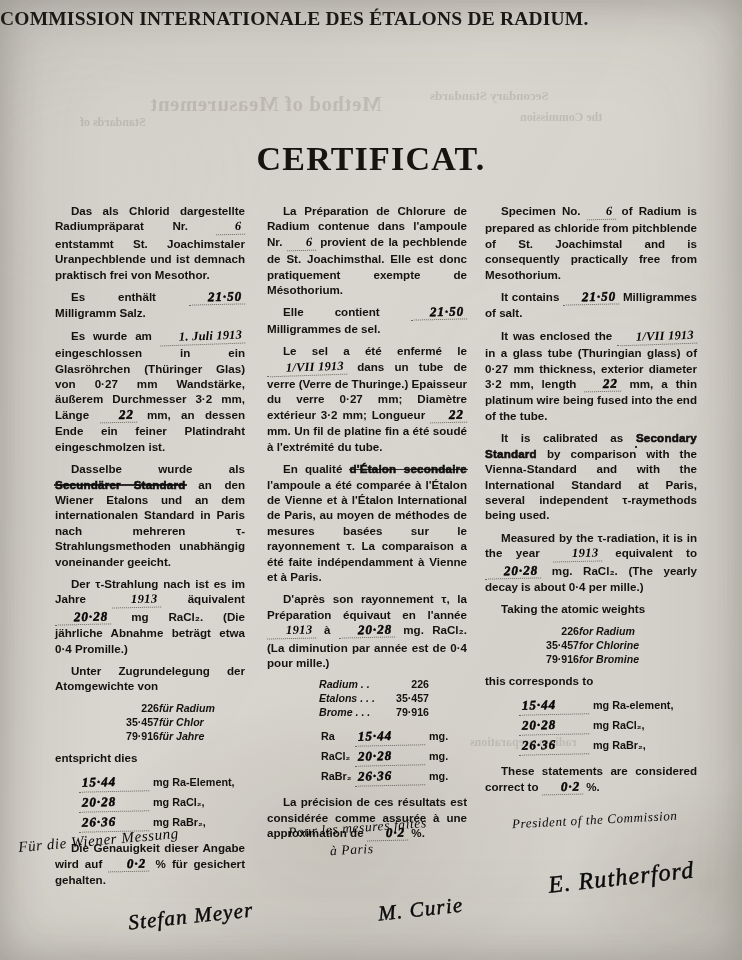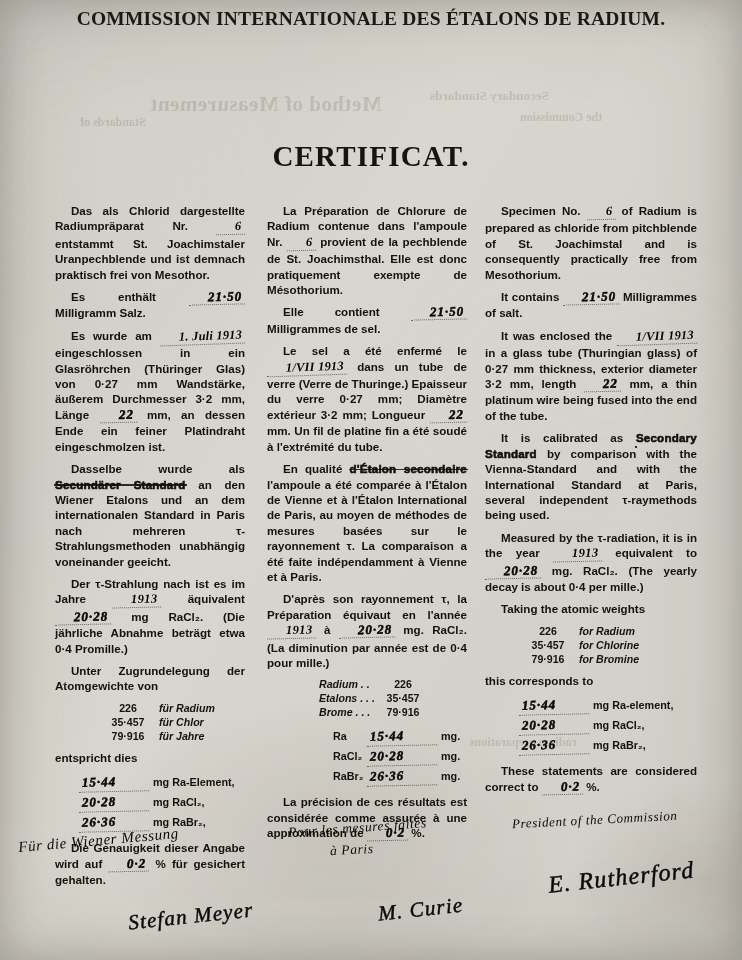--- a/index.html
+++ b/index.html
@@ -57,40 +57,39 @@
   .bleed.b2 { left: 430px; top: 88px; font-size: 13px; }
   .bleed.b3 { left: 470px; top: 735px; font-size: 12px; }
   .bleed.b4 { left: 80px;  top: 115px; font-size: 12px; }
   .bleed.b5 { left: 520px; top: 110px; font-size: 12px; }
 
   .header {
     position: absolute;
     top: 8px;
     left: 0;
     width: 742px;
-    text-align: center;
     z-index: 3;
   }
   .header-title {
     font-family: "Liberation Serif", serif;
     font-size: 19.5px;
     font-weight: 700;
     letter-spacing: 0.2px;
     color: #1a1714;
     text-transform: uppercase;
   }
 
   .cert-title {
     position: absolute;
     top: 140px;
     left: 0;
     width: 742px;
     text-align: center;
     font-family: "Liberation Serif", serif;
-    font-size: 29px;
+    font-size: 34px;
     font-weight: 700;
     letter-spacing: 1.2px;
     color: #17140f;
     z-index: 3;
   }
 
   .columns {
     position: absolute;
     top: 203px;
     left: 0;
@@ -156,37 +155,37 @@
   }
 
   
   .wtable {
     margin: 4px 0 7px 0;
     font-size: 10.6px;
     line-height: 14px;
     font-weight: 700;
   }
   .wrow { display: flex; }
-  .wrow .wnum { width: 62px; text-align: center; }
+  .wrow .wnum { width: 62px; text-align: right; }
   .wrow .wlab { flex: 1; font-style: italic; }
   .wtable.indent-de { padding-left: 42px; }
   .wtable.indent-fr { padding-left: 52px; }
   .wtable.indent-en { padding-left: 32px; }
   .wtable.indent-fr .wrow .wnum { width: 52px; }
   .wtable.indent-fr .wrow .wlab { width: 58px; flex: none; }
   .wtable.indent-fr .wrow { justify-content: flex-start; }
   .fr-wrow .wlab { width: 62px; }
 
   
   .rtable { margin: 4px 0 8px 0; font-size: 10.8px; line-height: 19px; font-weight: 700; }
   .rrow { display: flex; align-items: baseline; }
   .rtable.indent-de { padding-left: 24px; }
   .rtable.indent-fr { padding-left: 54px; }
   .rtable.indent-en { padding-left: 34px; }
-  .rrow .rlab { width: 34px; margin-left: 12px; }
+  .rrow .rlab { width: 34px; }
   .rrow .rval { min-width: 64px; }
   .rrow .runit { margin-left: 4px; }
 
   
   .signatures {
     position: absolute;
     left: 0;
     top: 812px;
     width: 742px;
     height: 148px;

